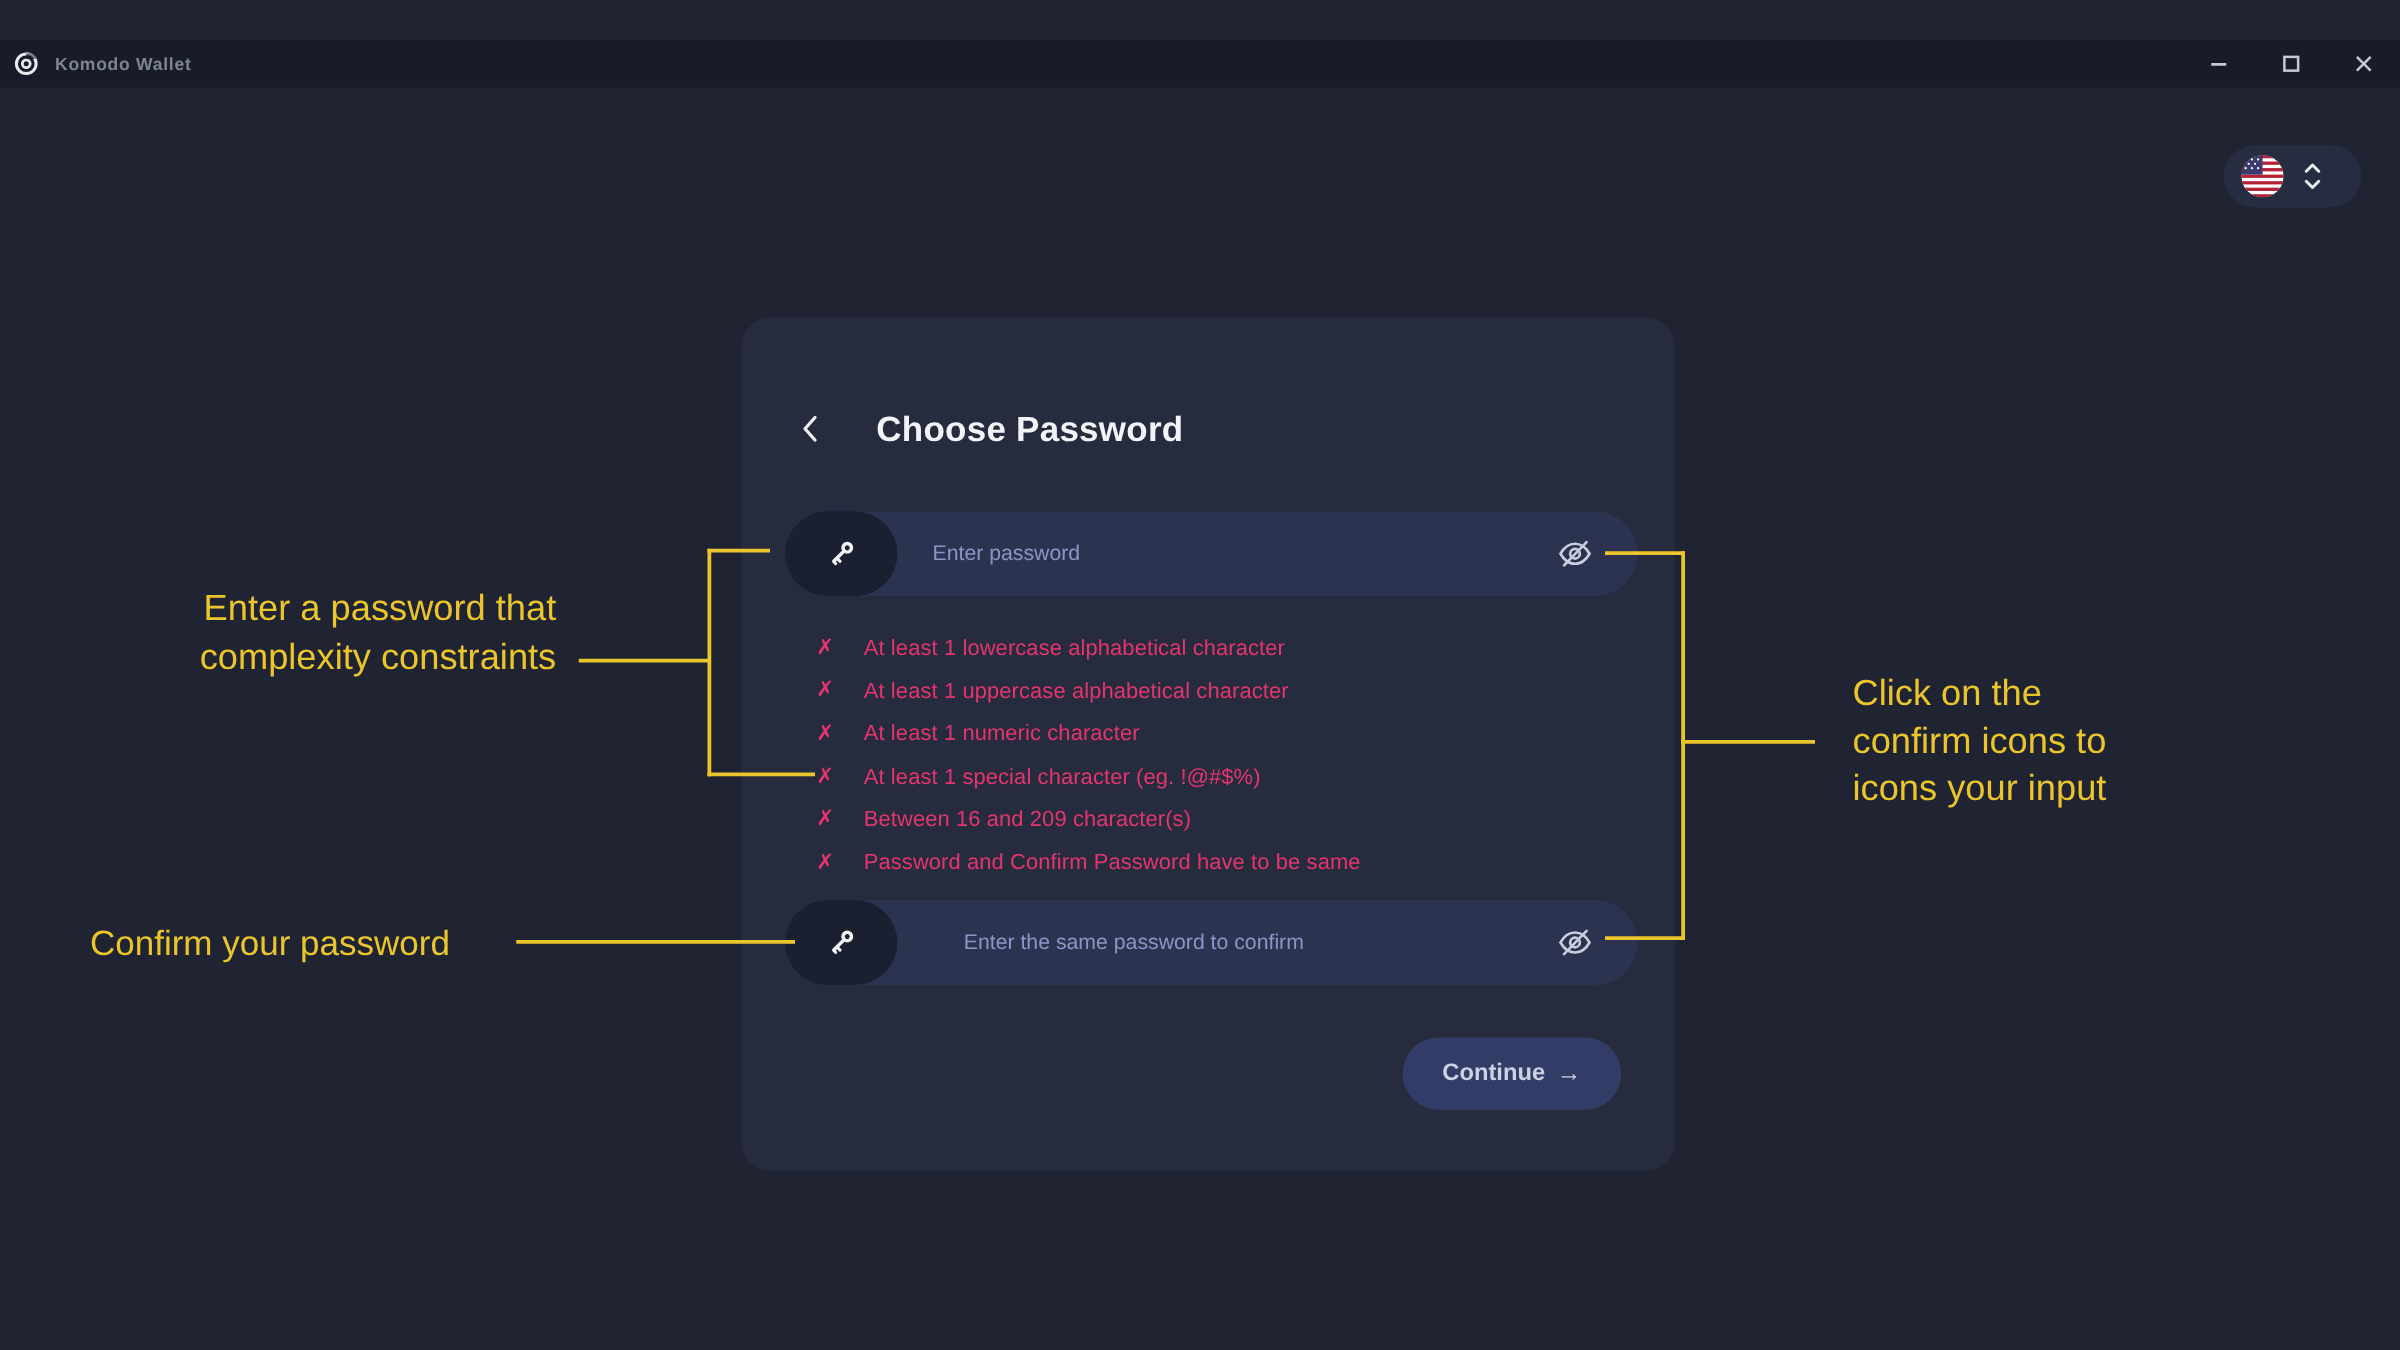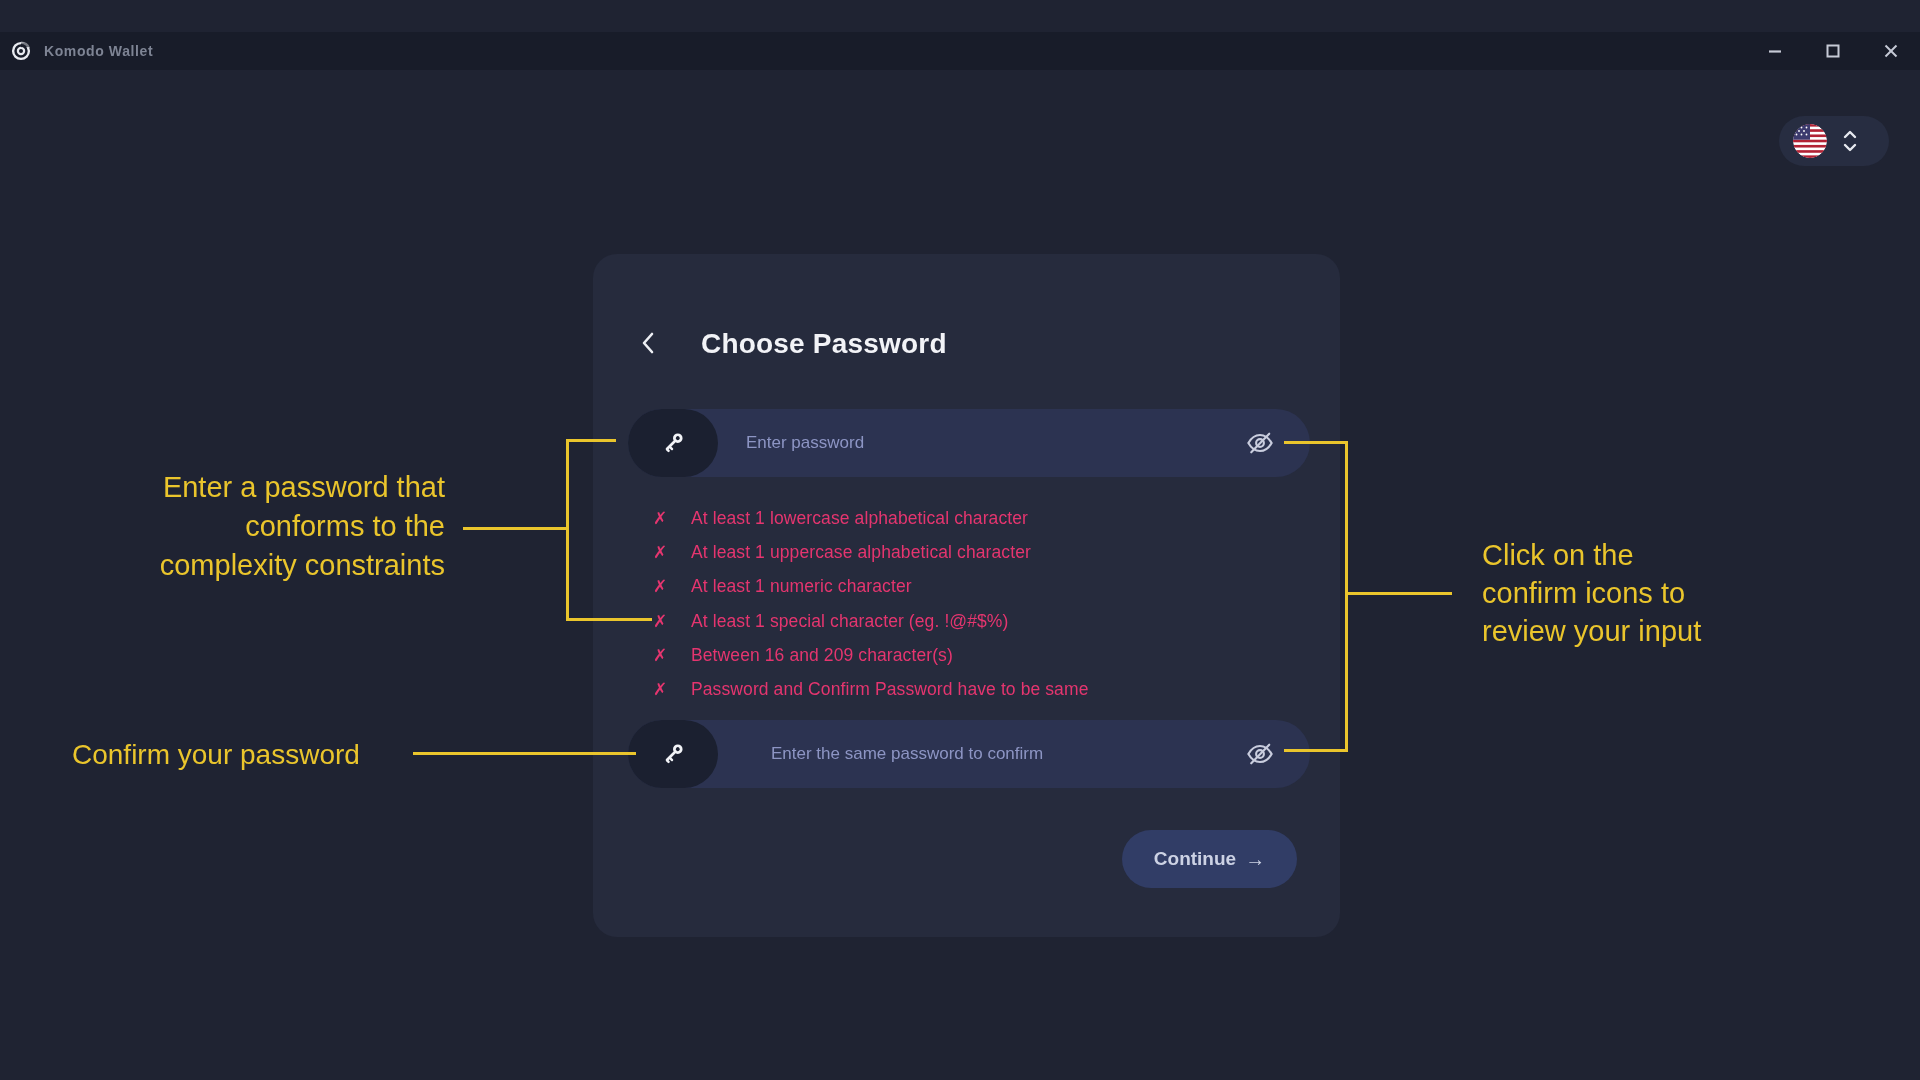--- a/index.html
+++ b/index.html
@@ -263,34 +263,33 @@
     </div>
 
     <button class="continue-btn">
       <span>Continue</span>
       <span class="continue-arrow">→</span>
     </button>
   </div>
 
   <div class="ann ann-pw">
     <div>Enter a password that</div>
-    <div>conforms to the</div>
     <div>complexity constraints</div>
   </div>
   <div class="ann-line" style="left:463px; top:495px; width:105px; height:3px;"></div>
   <div class="ann-line" style="left:566px; top:407px; width:3px; height:182px;"></div>
   <div class="ann-line" style="left:566px; top:407px; width:50px; height:3px;"></div>
   <div class="ann-line" style="left:566px; top:586px; width:86px; height:3px;"></div>
 
   <div class="ann ann-confirm">Confirm your password</div>
   <div class="ann-line" style="left:413px; top:720px; width:223px; height:3px;"></div>
 
   <div class="ann ann-eye">
     <div>Click on the</div>
     <div>confirm icons to</div>
-    <div>review your input</div>
+    <div>icons your input</div>
   </div>
   <div class="ann-line" style="left:1284px; top:409px; width:64px; height:3px;"></div>
   <div class="ann-line" style="left:1345px; top:409px; width:3px; height:311px;"></div>
   <div class="ann-line" style="left:1284px; top:717px; width:64px; height:3px;"></div>
   <div class="ann-line" style="left:1345px; top:560px; width:107px; height:3px;"></div>
 
 </div>
 
 </body></html>

